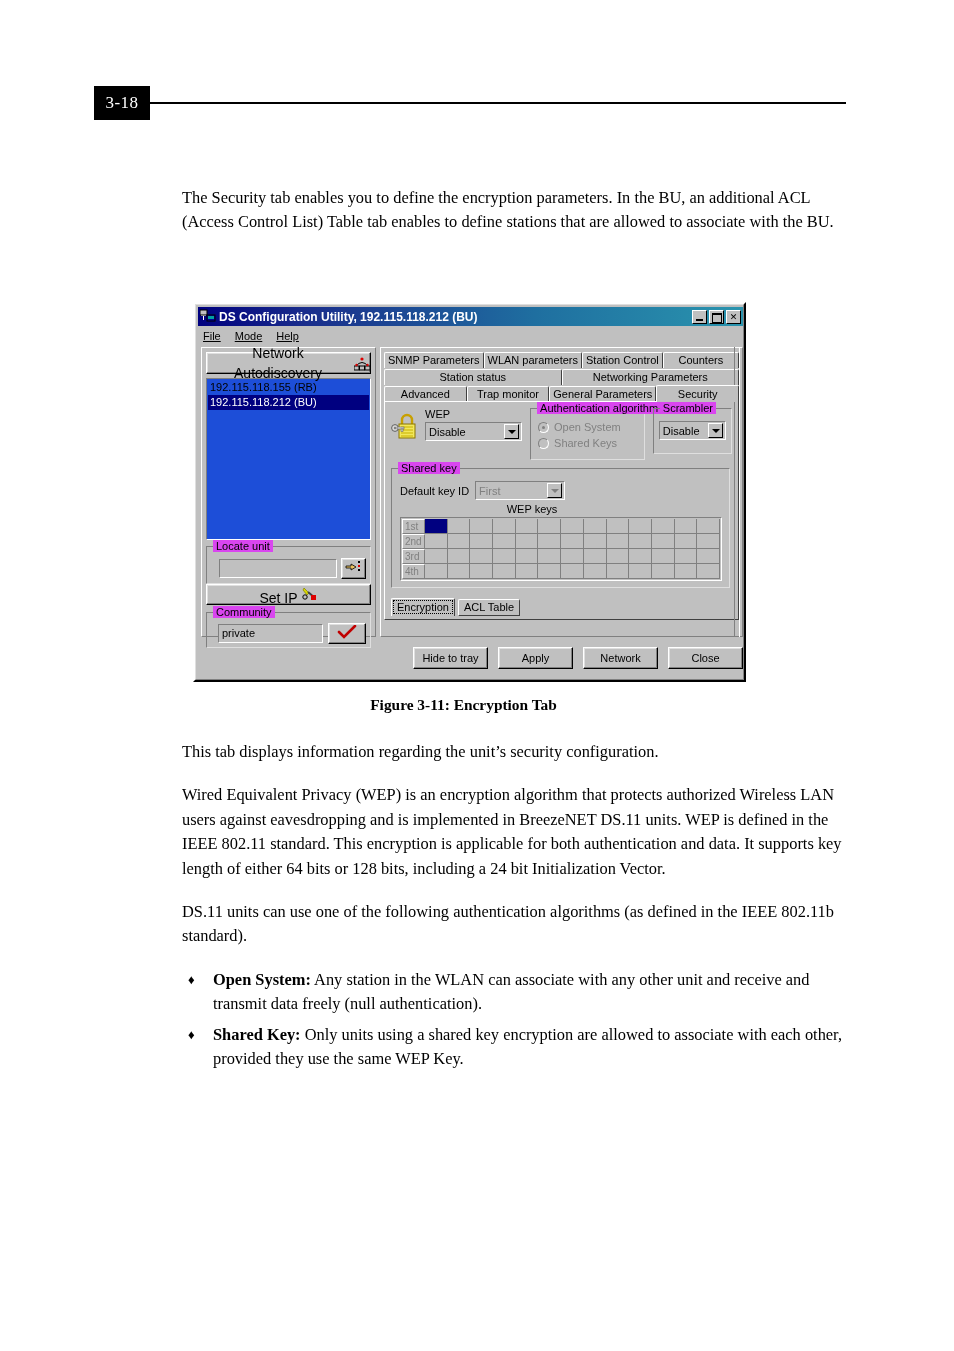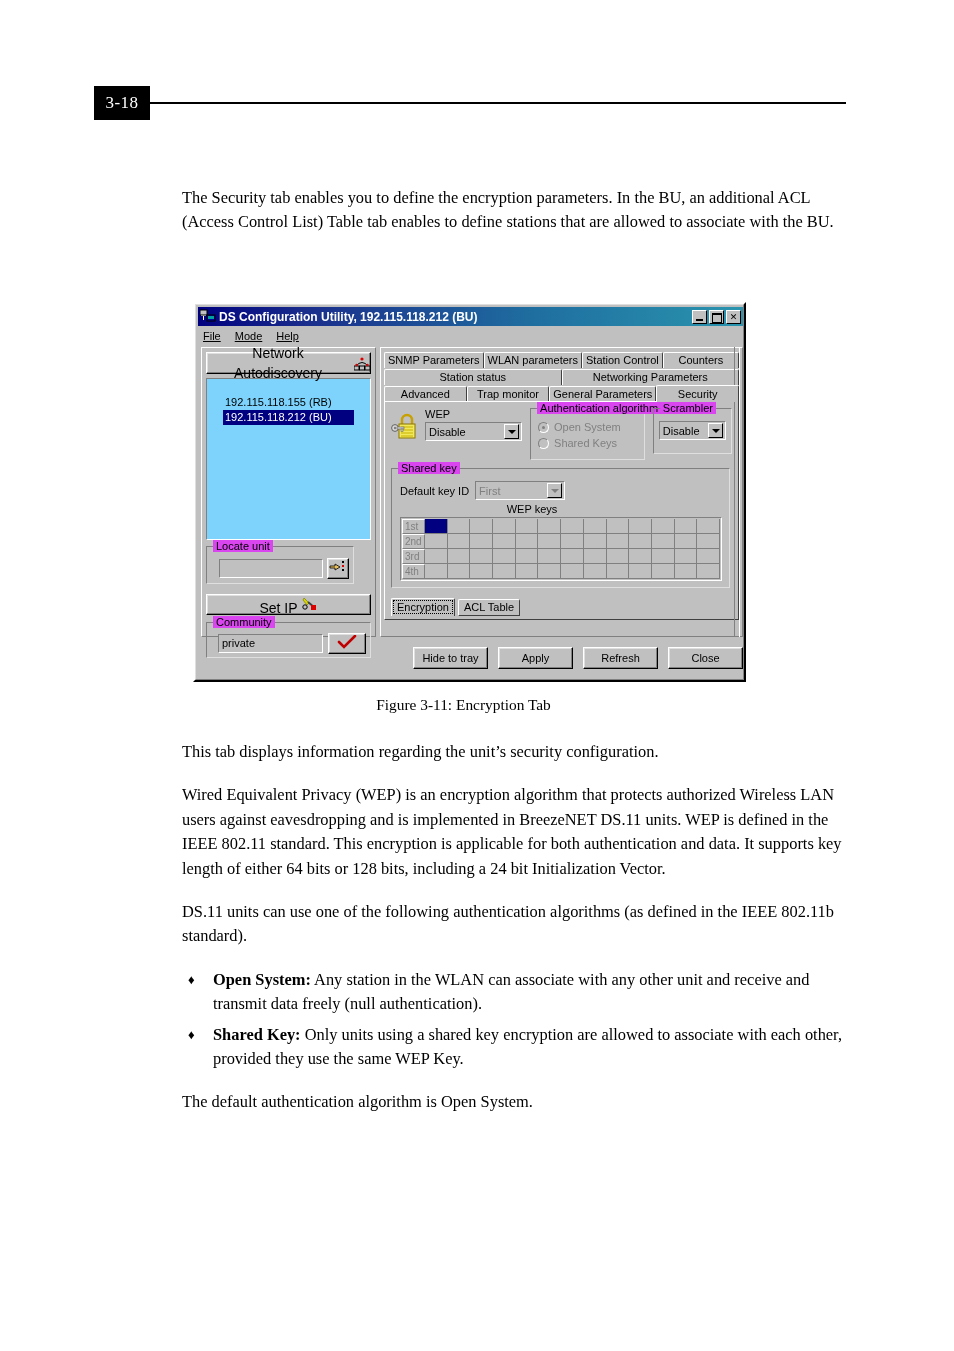--- a/index.html
+++ b/index.html
@@ -75,21 +75,21 @@
   .bullet-text {
     flex: 1;
     font-size: 16.4px;
     line-height: 24.4px;
   }
   .bullet-text b { font-weight: bold; }
 
   .fig-caption {
     text-align: center;
     font-size: 15.4px;
-    font-weight: normal;
+    font-weight: bold;
     margin: 0 0 26px 0;
     width: 563px;
   }
 
   
   
   
   .win {
     position: absolute;
     left: 193px;
@@ -224,27 +224,27 @@
     margin-bottom: 4px;
     display: flex;
     align-items: center;
     justify-content: center;
   }
   .autodisc-btn .lbl { margin-right: 5px; }
   .net-icon { width: 16px; height: 14px; position: relative; }
 
   .station-list {
     width: 165px; height: 162px;
-    background: #7dd3fc;
+    background: #1d4ed8;
     border-top: 1px solid #808080;
     border-left: 1px solid #808080;
     border-right: 1px solid #ffffff;
     border-bottom: 1px solid #ffffff;
     box-sizing: border-box;
-    padding: 16px;
+    padding: 1px;
     margin-bottom: 6px;
     overflow: hidden;
   }
   .station-row {
     font-size: 11px;
     font-family: "Liberation Sans", sans-serif;
     padding: 1px 2px;
     line-height: 13px;
     white-space: nowrap;
     color: #000;
@@ -265,22 +265,22 @@
     position: absolute;
     top: -7px; left: 6px;
     background: #d946ef;
     padding: 0 3px;
     font-size: 11px;
     font-family: "Liberation Sans", sans-serif;
     color: #000;
     white-space: nowrap;
   }
   .locate-gb {
-    width: 148px; height: 38px;
-    margin-bottom: 10px;
+    width: 165px; height: 38px;
+    margin-bottom: 0;
     padding: 11px 4px 4px 12px;
   }
   .locate-inner { display: flex; align-items: center; gap: 4px; }
   .textfield {
     background: #c0c0c0;
     border-top: 1px solid #808080;
     border-left: 1px solid #808080;
     border-right: 1px solid #ffffff;
     border-bottom: 1px solid #ffffff;
     box-sizing: border-box;
@@ -823,21 +823,21 @@
 
       </div>
     </div>
   </div>
 
   <div class="edge-strip"></div>
 
   <div class="btnbar">
     <div class="btn action-btn">Hide to tray</div>
     <div class="btn action-btn">Apply</div>
-    <div class="btn action-btn">Refresh</div>
+    <div class="btn action-btn">Network</div>
     <div class="btn action-btn">Close</div>
   </div>
 
  </div>
 </div>
 
 <div class="content" style="top: 696px;">
   <div class="fig-caption">Figure 3-11: Encryption Tab</div>
   <p class="para">This tab displays information regarding the unit’s security configuration.</p>
   <p class="para">Wired Equivalent Privacy (WEP) is an encryption algorithm that protects authorized Wireless LAN users against eavesdropping and is implemented in BreezeNET DS.11 units. WEP is defined in the IEEE 802.11 standard. This encryption is applicable for both authentication and data.  It supports key length of either 64 bits or 128 bits, including a 24 bit Initialization Vector.</p>
@@ -847,14 +847,13 @@
     <div class="bullet-row">
       <span class="bullet-mark">♦</span>
       <span class="bullet-text"><b>Open System:</b><span> Any station in the WLAN can associate with any other unit and receive and transmit data freely (null authentication).</span></span>
     </div>
     <div class="bullet-row">
       <span class="bullet-mark">♦</span>
       <span class="bullet-text"><b>Shared Key:</b><span> Only units using a shared key encryption are allowed to associate with each other, provided they use the same WEP Key.</span></span>
     </div>
   </div>
 
-  <p class="para">The default authentication algorithm is Open System.</p>
 </div>
 
 </body></html>

